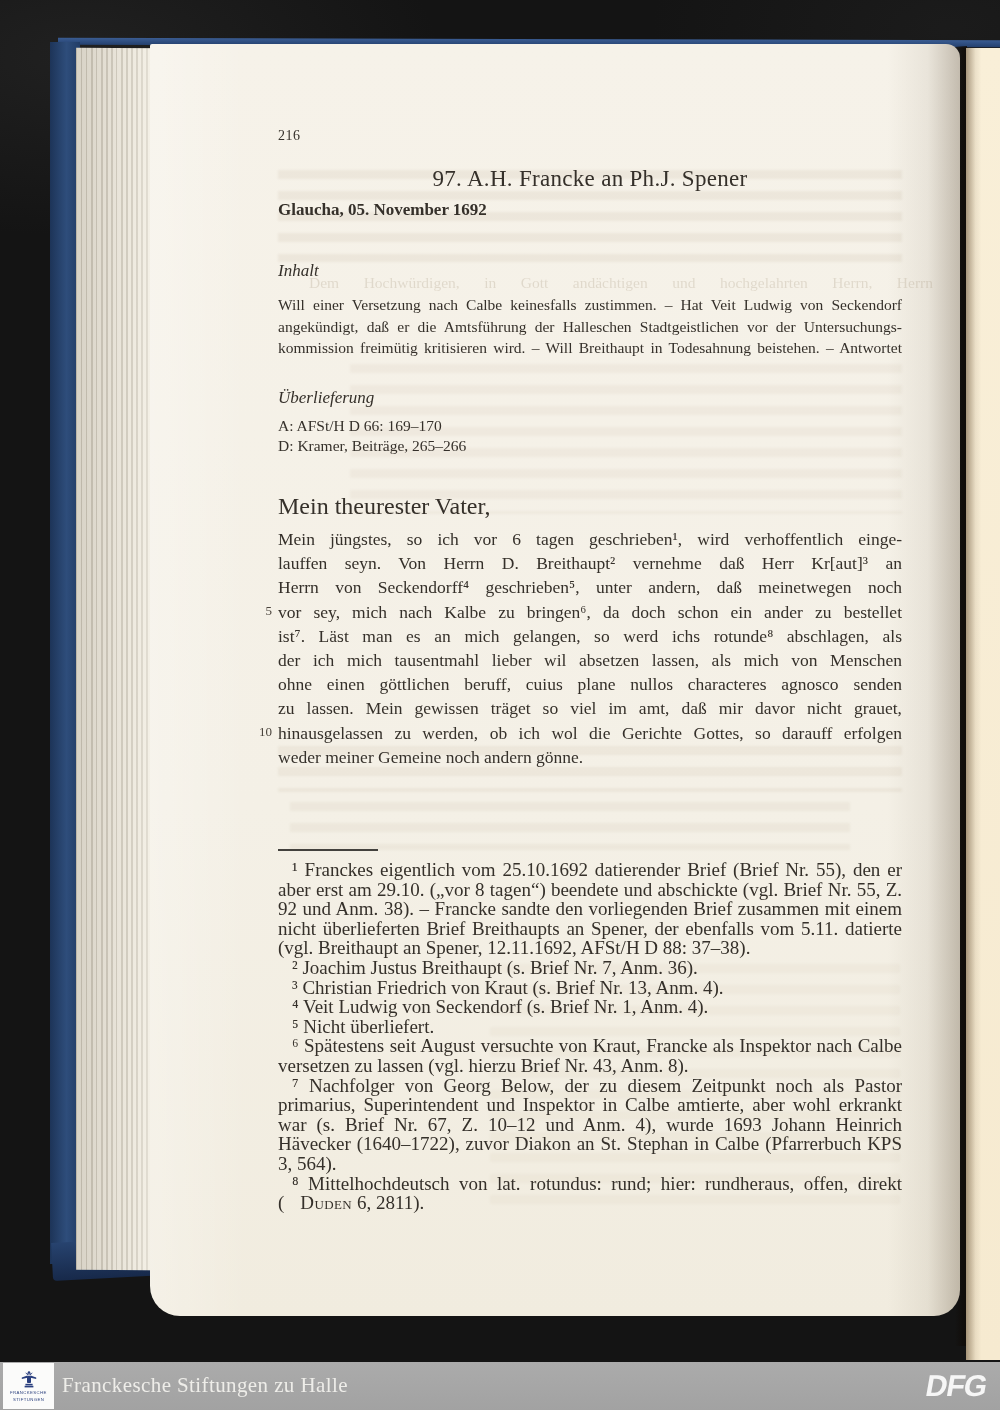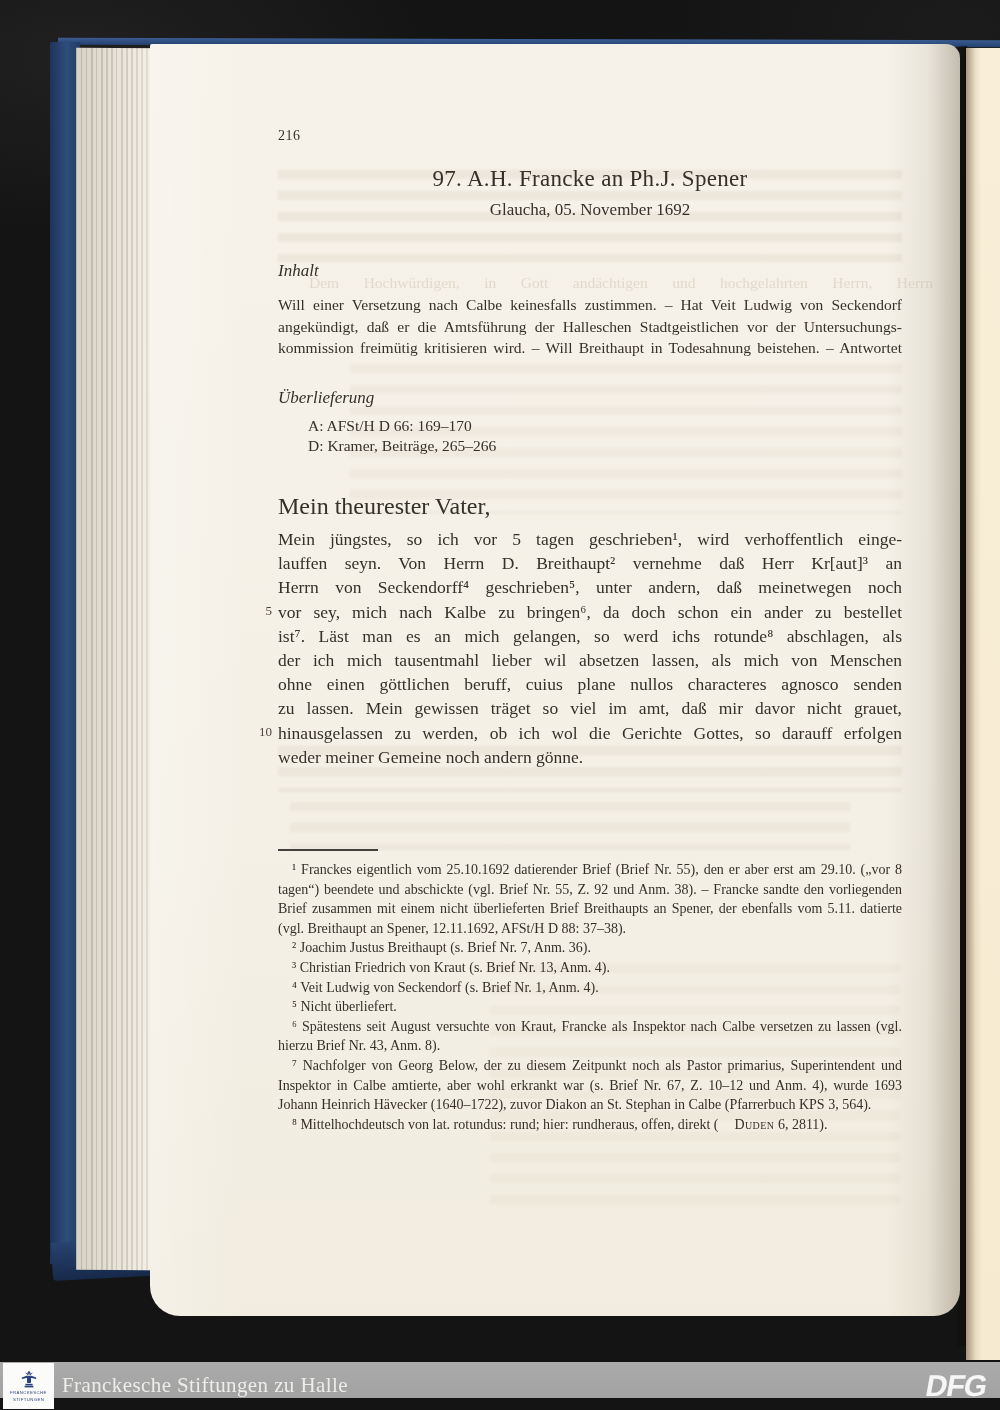--- a/index.html
+++ b/index.html
@@ -58,47 +58,47 @@
     position:absolute;left:955px;top:46px;width:12px;height:1300px;
     background:linear-gradient(90deg,transparent,rgba(15,10,5,.55) 60%,rgba(15,10,5,.8));
   }
   
   .page-main *{color:#35302a;}
   .abs{position:absolute;}
   .col{left:128px;width:624px;}
   .pagenum{top:84px;left:128px;font-size:14px;letter-spacing:.5px;}
   .runhead{top:86px;left:128px;width:624px;text-align:center;font-style:italic;font-size:16.5px;white-space:pre;}
   .title{top:122px;text-align:center;font-size:23px;letter-spacing:.3px;}
-  .dateline{top:156px;text-align:center;font-size:17px;}
+  .dateline{top:156px;font-size:17px;font-weight:bold;}
   .sec-label{font-style:italic;font-size:17px;}
   .inhalt-label{top:217px;}
   .inhalt{top:250px;font-size:15.5px;line-height:21.5px;}
   .ueb-label{top:344px;}
-  .trans{top:372px;font-size:15.5px;line-height:19.5px;margin-left:30px;}
+  .trans{top:372px;font-size:15.5px;line-height:19.5px;}
   .salutation{top:449px;font-size:24px;}
   .body-block{top:483px;font-size:17.5px;line-height:24.2px;}
   .jline{text-align:justify;text-align-last:justify;}
   .jline.last{text-align-last:left;}
   .lineno{left:94px;width:28px;text-align:right;font-size:13px;color:#4a443c;}
   .fnrule{top:805px;left:128px;width:100px;height:1.5px;background:#43413d;}
-  .footnotes{top:816px;font-size:14px;line-height:19.6px;}
+  .footnotes{top:816px;font-size:19px;line-height:19.6px;}
   .footnotes p{margin:0;text-indent:14px;text-align:justify;}
   .sc{font-variant:small-caps;letter-spacing:.4px;margin-left:16px;}
   
   .ghost-text{
     position:absolute;left:128px;width:624px;font-size:15.5px;color:#8d7a5d;
     opacity:.20;filter:blur(.6px);text-align:justify;text-align-last:justify;
   }
   .ghost{
     position:absolute;filter:blur(1.3px);opacity:.5;pointer-events:none;
     background:repeating-linear-gradient(180deg,rgba(150,124,88,.18) 0 9px,transparent 9px 21px);
   }
   
   .footer-bar{
-    position:absolute;left:0;top:1362px;width:1000px;height:36px;
+    position:absolute;left:0;top:1362px;width:1000px;height:48px;
     background:linear-gradient(180deg,#ababab,#a2a2a2);
     font-family:"Liberation Sans","DejaVu Sans",sans-serif;
   }
   .logo-box{
     position:absolute;left:3px;top:1px;width:51px;height:46px;background:#fbfbfa;
     display:flex;flex-direction:column;align-items:center;justify-content:center;gap:1px;
   }
   .logo-glyph{width:16px;height:18px;}
   .logo-caption{
     font-size:6px;transform:scale(.72);transform-origin:center;
@@ -154,21 +154,21 @@
     <div>A: AFSt/H D 66: 169–170</div>
     <div>D: Kramer, Beiträge, 265–266</div>
   </div>
 
   <div class="abs col salutation">Mein theurester Vater,</div>
 
   <div class="abs lineno" style="top:559px;">5</div>
   <div class="abs lineno" style="top:680px;">10</div>
 
   <div class="abs col body-block">
-    <div class="jline">Mein jüngstes, so ich vor 5 tagen geschrieben¹, wird verhoffentlich einge-</div>
+    <div class="jline">Mein jüngstes, so ich vor 6 tagen geschrieben¹, wird verhoffentlich einge-</div>
     <div class="jline">lauffen seyn. Von Herrn D. Breithaupt² vernehme daß Herr Kr[aut]³ an</div>
     <div class="jline">Herrn von Seckendorff⁴ geschrieben⁵, unter andern, daß meinetwegen noch</div>
     <div class="jline">vor sey, mich nach Kalbe zu bringen⁶, da doch schon ein ander zu bestellet</div>
     <div class="jline">ist⁷. Läst man es an mich gelangen, so werd ichs rotunde⁸ abschlagen, als</div>
     <div class="jline">der ich mich tausentmahl lieber wil absetzen lassen, als mich von Menschen</div>
     <div class="jline">ohne einen göttlichen beruff, cuius plane nullos characteres agnosco senden</div>
     <div class="jline">zu lassen. Mein gewissen träget so viel im amt, daß mir davor nicht grauet,</div>
     <div class="jline">hinausgelassen zu werden, ob ich wol die Gerichte Gottes, so darauff erfolgen</div>
     <div class="jline last">weder meiner Gemeine noch andern gönne.</div>
   </div>

